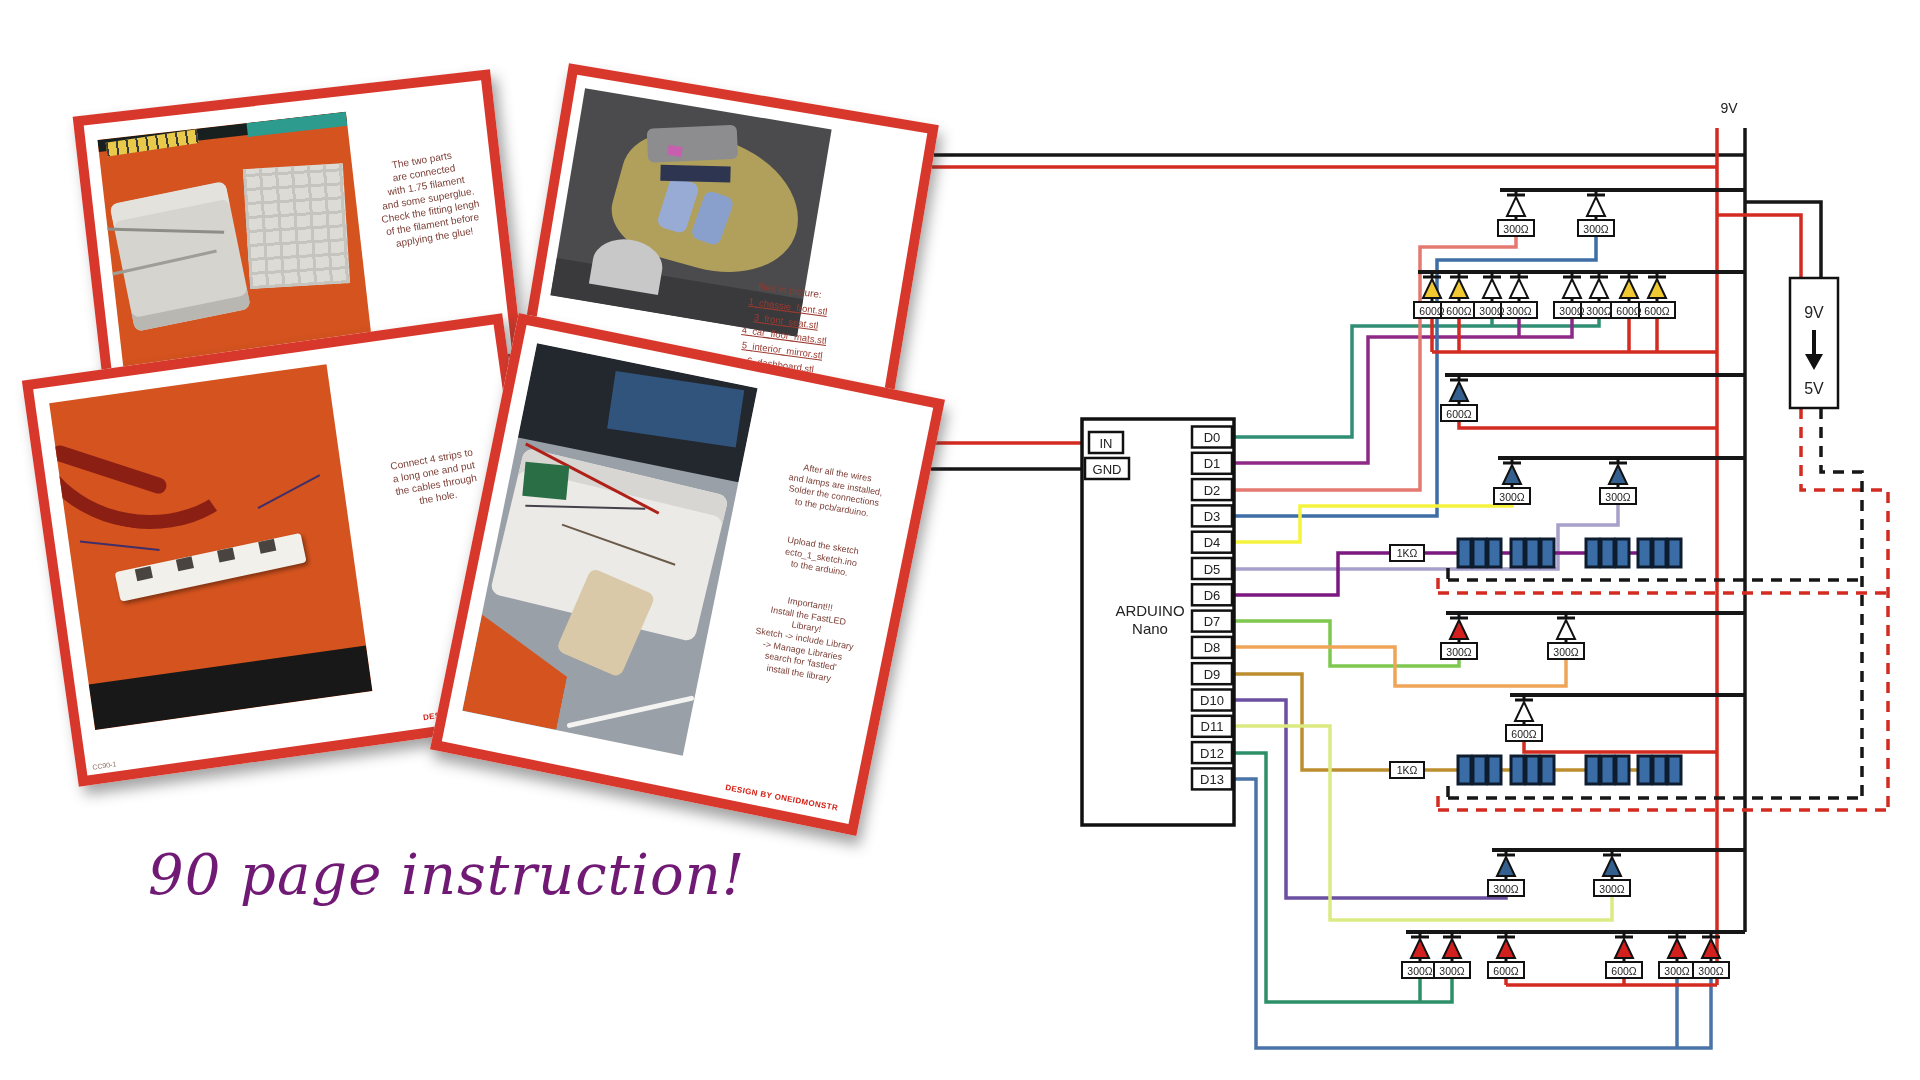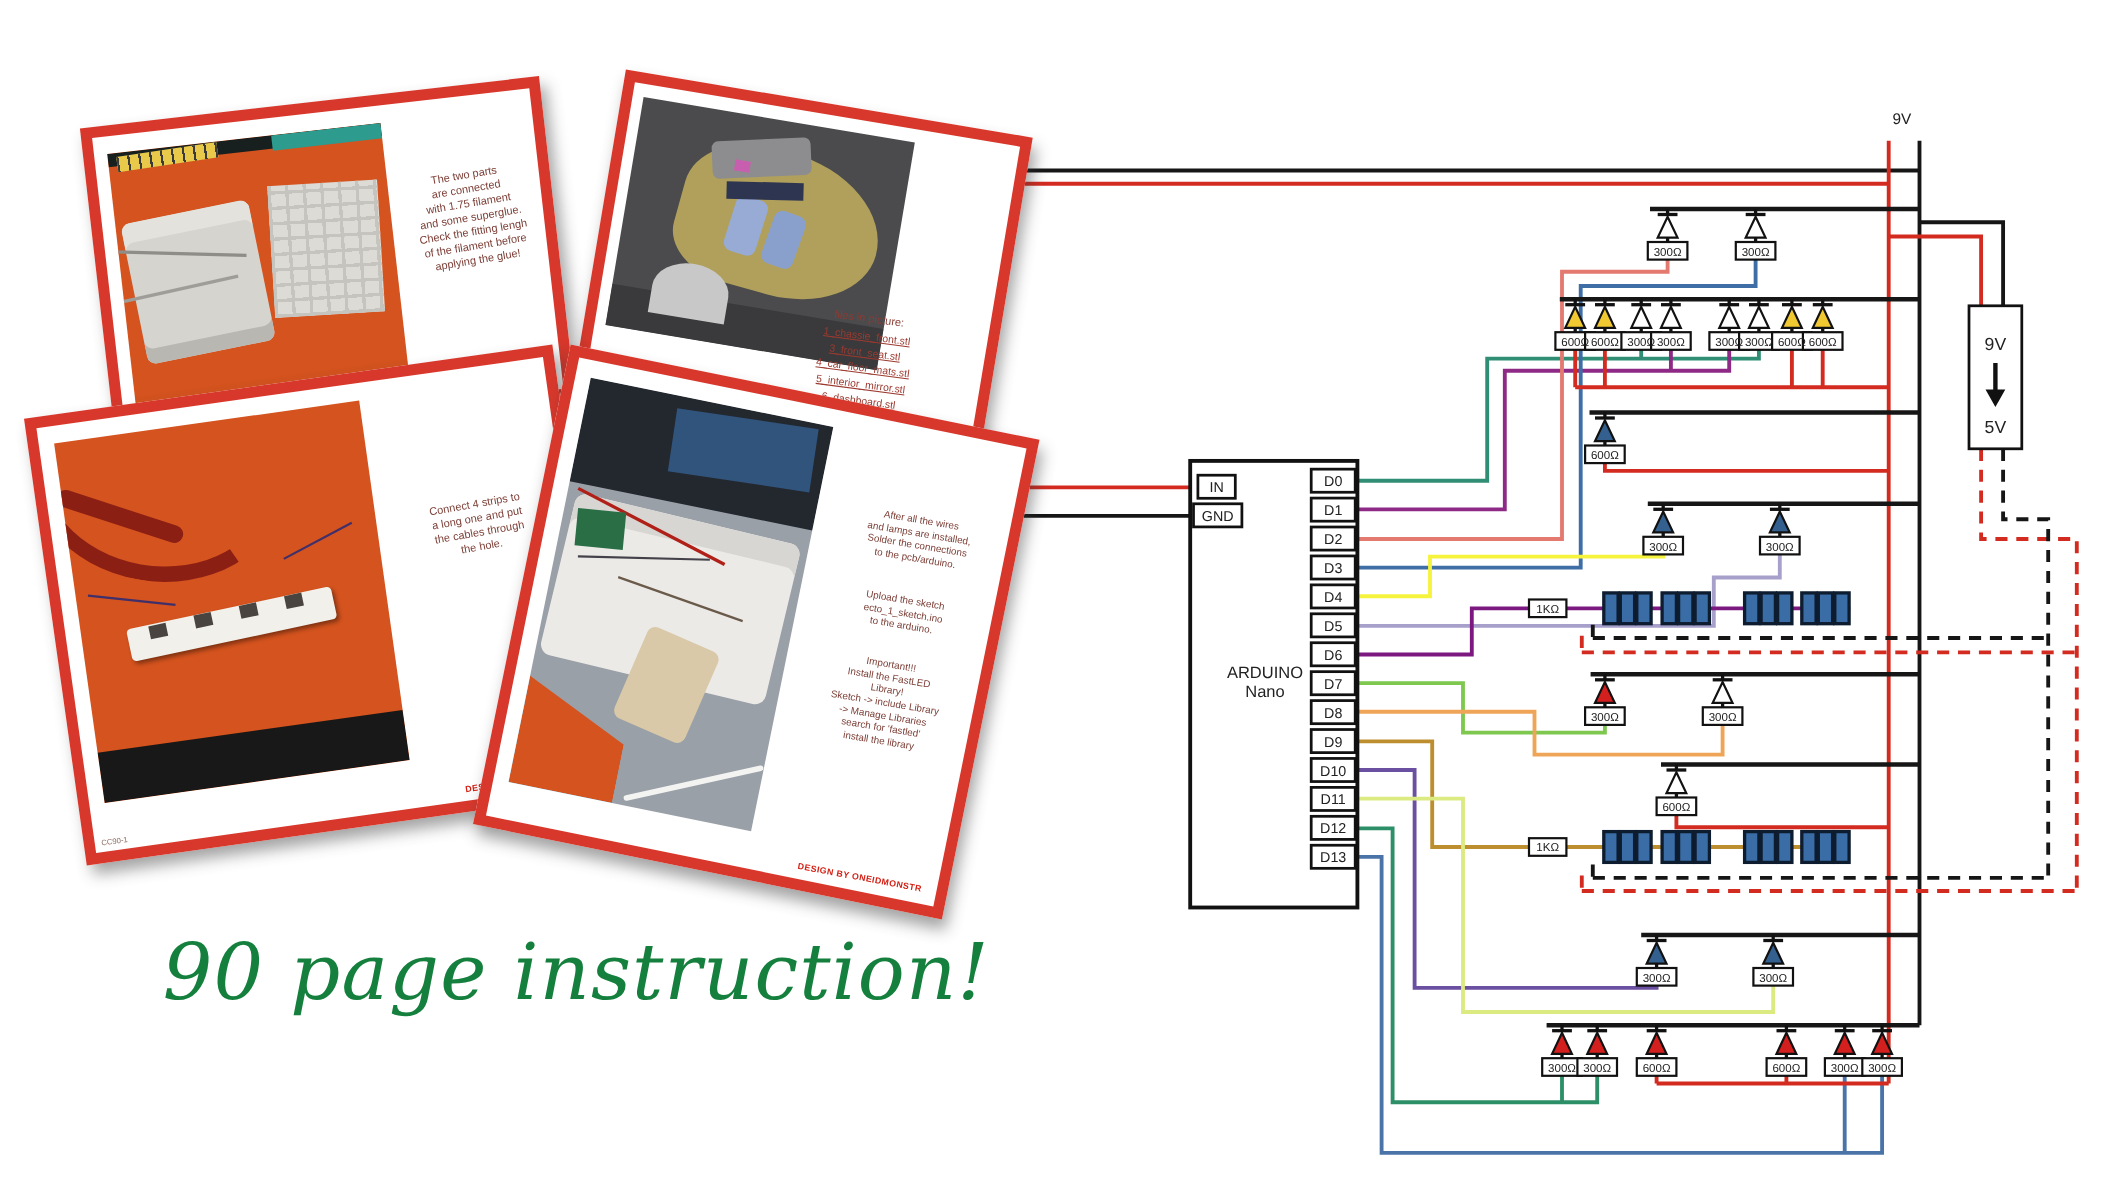--- a/index.html
+++ b/index.html
@@ -17,21 +17,21 @@
     position:absolute;font-size:10px;line-height:1.3;color:#7d4038;
     text-align:center;white-space:pre-line;
   }
   .files-head{font-size:10px;color:#8a3c34;text-align:center;margin-bottom:4px;}
   .file-line{font-size:9.5px;color:#9c3a30;text-decoration:underline;text-align:center;line-height:1.55;}
   .credit{position:absolute;font-size:8px;font-weight:bold;color:#d42015;letter-spacing:.4px;}
   .page-code{position:absolute;font-size:7px;color:#8d6a5f;}
   .caption{
     position:absolute;left:148px;top:842px;
     font-family:"DejaVu Serif",serif;font-style:italic;
-    font-size:71px;color:#15803d;letter-spacing:1px;white-space:nowrap;
+    font-size:56px;color:#701a75;letter-spacing:1px;white-space:nowrap;
   }
   
   .ph{position:absolute;}
   #circuit-svg{position:absolute;left:0;top:0;width:1920px;height:1080px;z-index:0;}
 </style>
 </head>
 <body>
 
 <svg id="circuit-svg" viewBox="0 0 1920 1080" xmlns="http://www.w3.org/2000/svg">
     <path d="M1234,437 H1352 V326 H1599 V315 M1492,315 V326" fill="none" stroke="#2f8e74" stroke-width="3.5"></path>

